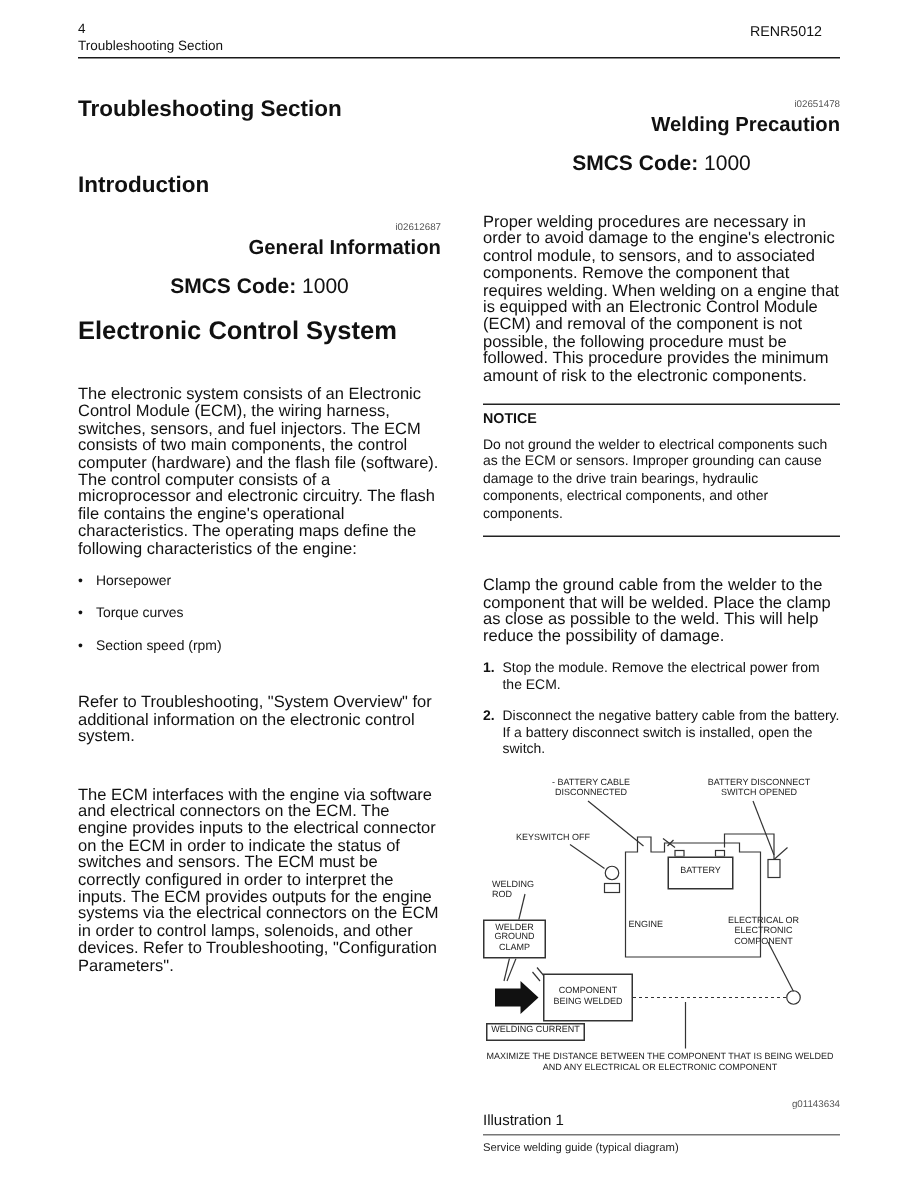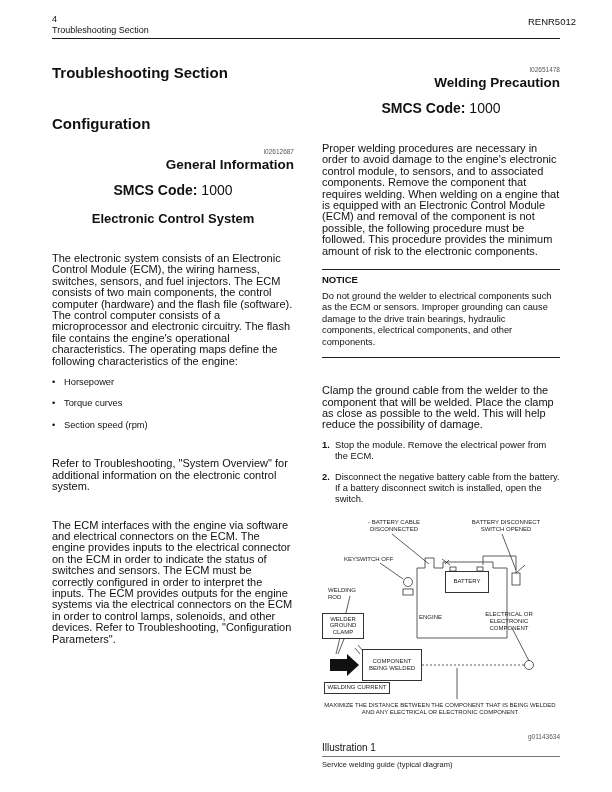--- a/index.html
+++ b/index.html
@@ -3,35 +3,35 @@
 <meta charset="utf-8">
 <style>
   * { margin:0; padding:0; box-sizing:border-box; }
   body { background:#e8e8e8; font-family:"Liberation Sans", sans-serif; }
   .page {
     width:612px; height:792px; background:#ffffff; position:relative;
     margin:0 auto; color:#111; overflow:hidden;
   }
   
   .hdr-left { position:absolute; left:52px; top:14px; font-size:9px; line-height:11px; }
-  .hdr-right { position:absolute; right:36px; top:16px; font-size:9.5px; }
+  .hdr-right { position:absolute; right:64px; top:16px; font-size:9.5px; }
   .hdr-rule { position:absolute; left:52px; width:508px; top:38px; border-top:1.3px solid #1a1a1a; }
 
   .col-left  { position:absolute; left:52px;  top:40px; width:242px; }
   .col-right { position:absolute; left:322px; top:40px; width:238px; }
 
   .h1 { font-size:15px; font-weight:bold; }
   .h1a { margin-top:24px; }
   .h1b { margin-top:34px; }
   .ref-id { text-align:right; font-size:6.5px; color:#555; margin-top:16px; }
   .ref-id-r { text-align:right; font-size:6.5px; color:#555; margin-top:26px; }
   .h2 { font-size:13.5px; font-weight:bold; margin-top:2px;text-align:right; }
   .smcs { font-size:14px; margin-top:10px;text-align:center; }
   .smcs b { font-weight:bold; }
-  .h3 { font-size:13px; font-weight:bold; margin-top:13px;text-align:center; }
+  .h3 { font-size:17px; font-weight:bold; margin-top:13px; }
   .body-p { font-size:11px; line-height:11.4px; margin-top:27px; }
   .bullets { margin-top:2px; }
   .bullet-item { display:flex; font-size:9.3px; line-height:11.4px; margin-top:10px; }
   .bullet-mark { width:12px; flex:0 0 12px; }
   .notice { border-top:1px solid #222; border-bottom:1px solid #222; margin-top:12px; padding:4px 0 9px; }
   .notice-title { font-weight:bold; font-size:9.5px; }
   .notice-body { font-size:9.3px; line-height:11.4px; margin-top:6px; }
   .step { display:flex; margin-top:9px; font-size:9.3px; line-height:11.4px; }
   .step-num { width:13px; flex:0 0 13px; font-weight:bold; }
 
@@ -57,21 +57,21 @@
 
   <div class="hdr-left">
     <div>4</div>
     <div>Troubleshooting Section</div>
   </div>
   <div class="hdr-right">RENR5012</div>
   <div class="hdr-rule"></div>
 
   <div class="col-left">
     <div class="h1 h1a">Troubleshooting Section</div>
-    <div class="h1 h1b">Configuration</div>
+    <div class="h1 h1b">Introduction</div>
     <div class="ref-id">i02612687</div>
     <div class="h2">General Information</div>
     <div class="smcs">
       <b>SMCS Code:</b>
       <span>1000</span>
     </div>
     <div class="h3">Electronic Control System</div>
     <p class="body-p">The electronic system consists of an Electronic Control Module (ECM), the wiring harness, switches, sensors, and fuel injectors. The ECM consists of two main components, the control computer (hardware) and the flash file (software). The control computer consists of a microprocessor and electronic circuitry. The flash file contains the engine's operational characteristics. The operating maps define the following characteristics of the engine:</p>
     <div class="bullets">
       <div class="bullet-item">

